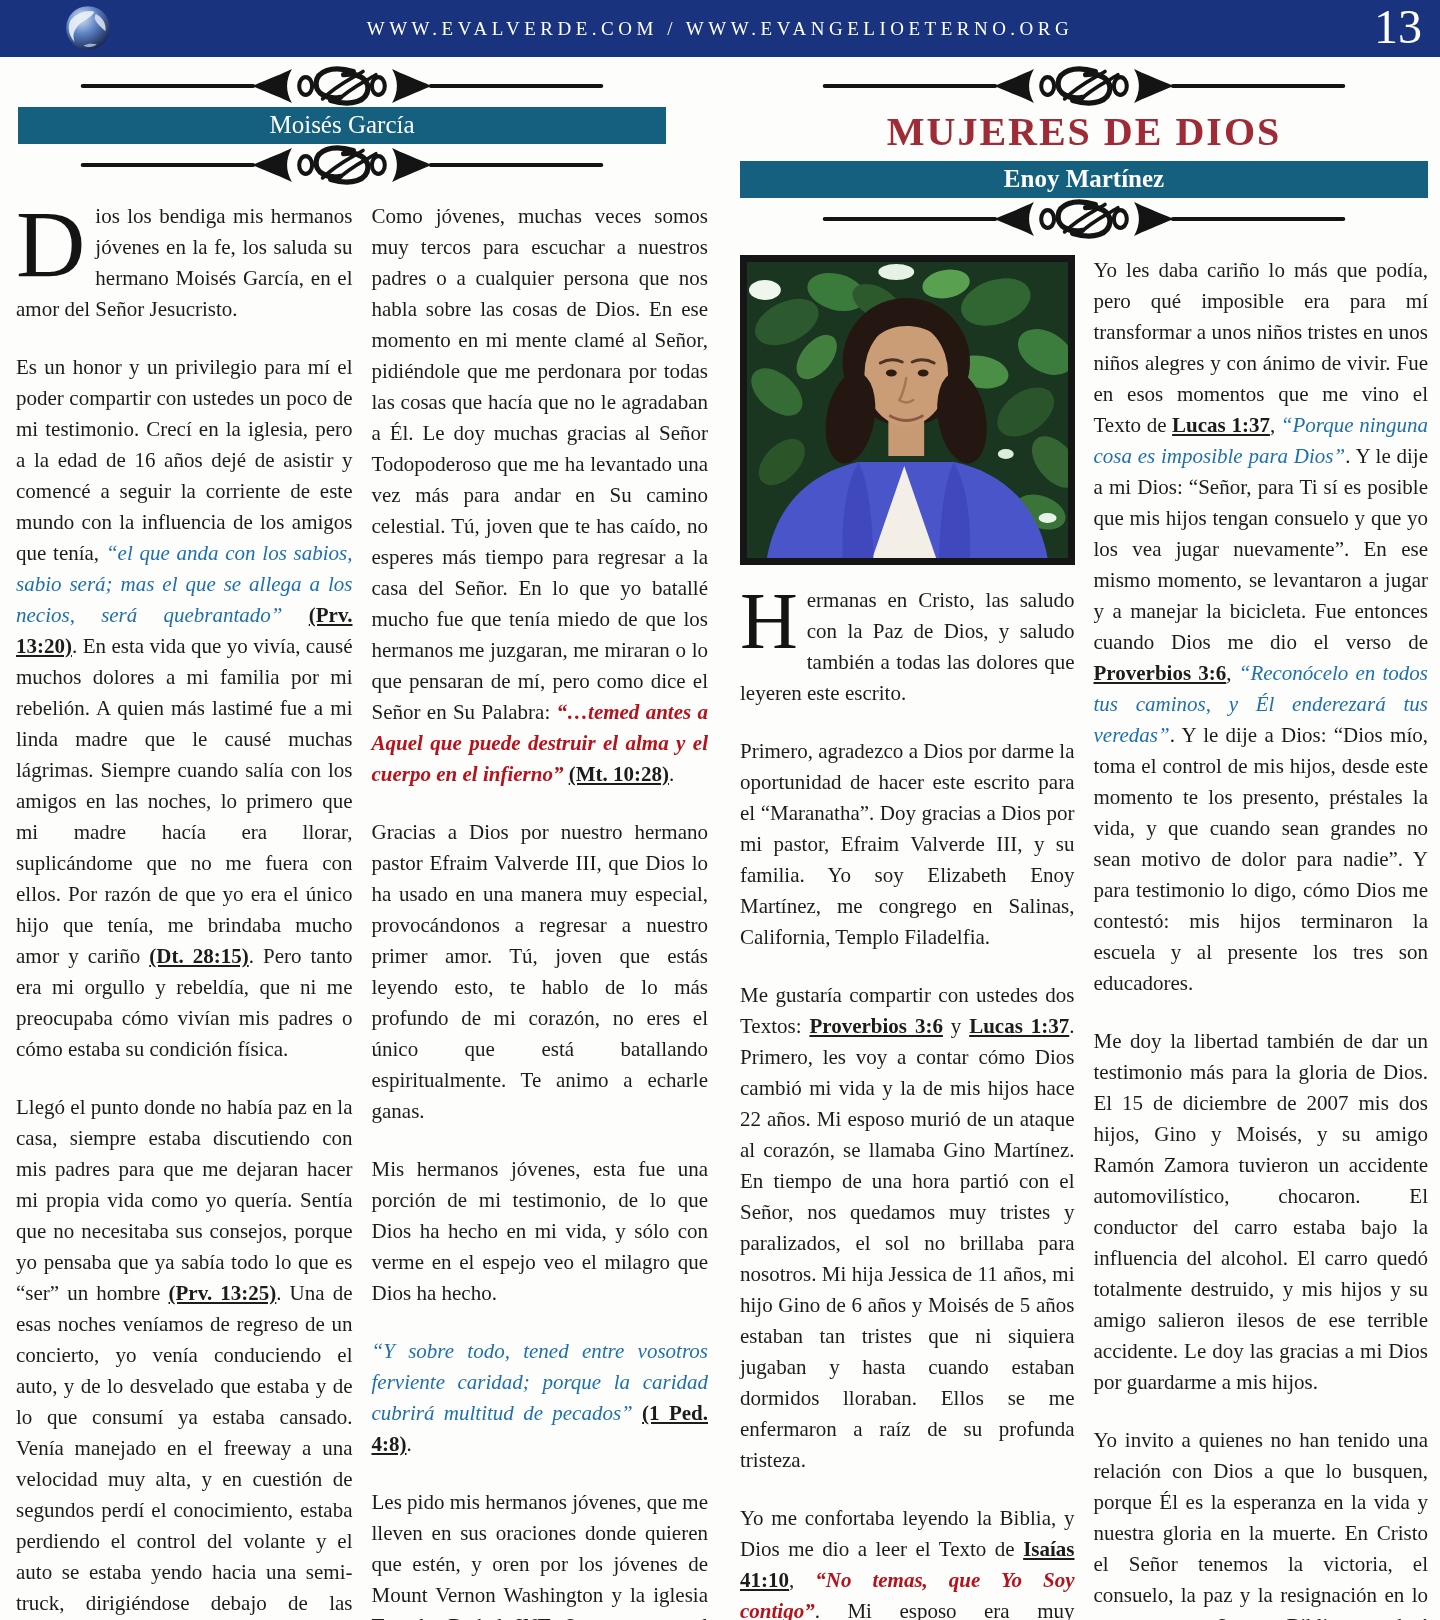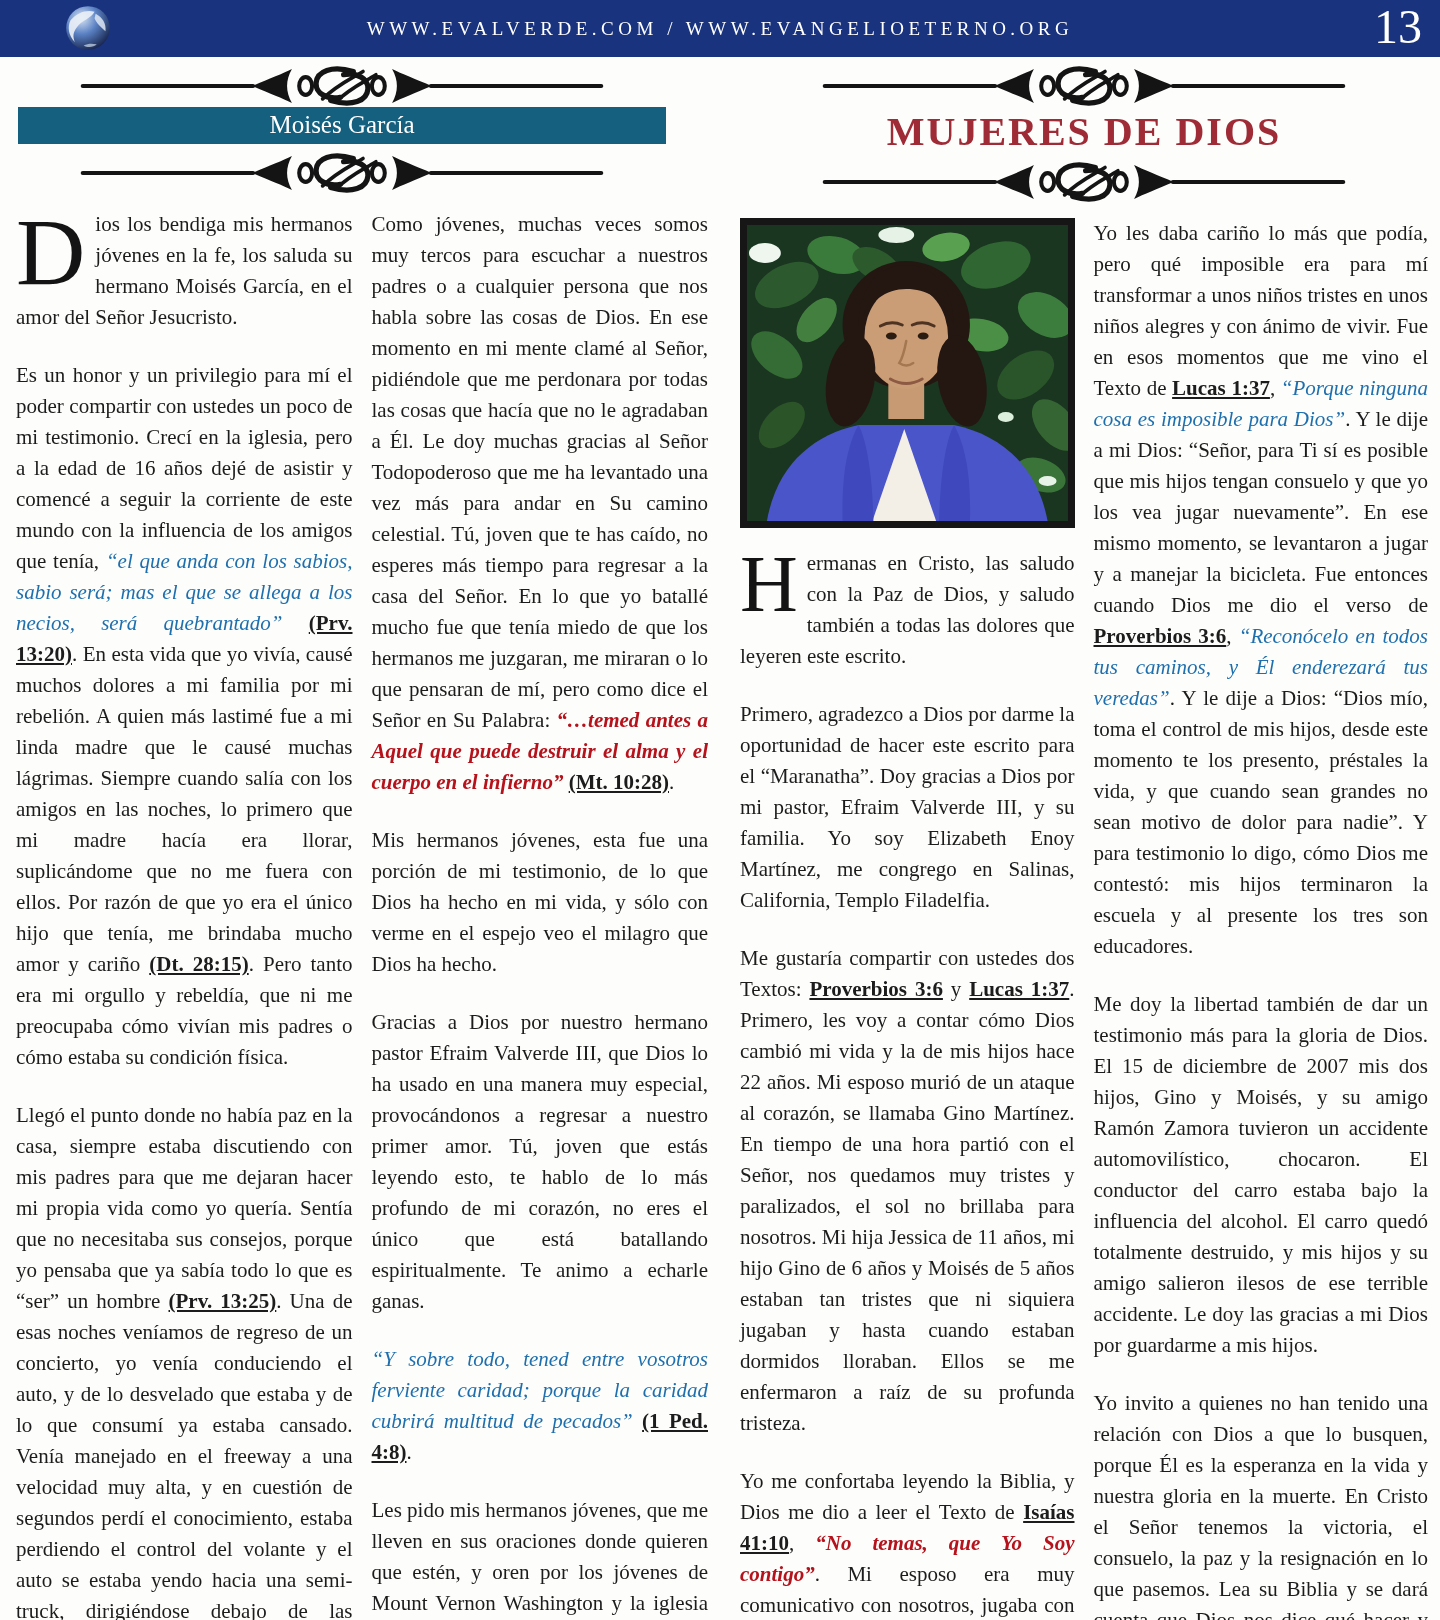--- a/index.html
+++ b/index.html
@@ -18,21 +18,21 @@
   .half.left{left:16px;width:692px;}
   .half.right{left:740px;width:688px;}
   .header-block{margin:0 auto;text-align:center;}
   .half.left .header-block{width:648px;margin-left:2px;}
   .half.right .header-block{width:688px;font-weight:bold;}
   .orn{display:block;width:100%;height:42px;}
   .section-title{color:var(--title-red,#9e2b36);font-size:40px;letter-spacing:2px;
                  margin:4px 0 8px 0;line-height:42px;white-space:nowrap;}
   .section-title.heavy{font-weight:700;}
   .author-bar{background:var(--teal,#15607f);color:#fff;font-size:25px;height:37px;
-              line-height:36px;margin-bottom:8px;}
+              line-height:36px;}
 
   
   .cols{display:flex;gap:19px;margin-top:15px;}
   .col{flex:1;min-width:0;font-size:21px;line-height:31px;text-align:justify;color:#1c1c1c;}
   .para{margin:0 0 27px 0;}
   .para:last-child{margin-bottom:0;}
   .dropcap{float:left;font-size:96px;line-height:76px;padding:6px 10px 0 0;color:#141414;}
   .dc-small .dropcap{font-size:80px;line-height:62px;padding:5px 9px 0 0;}
   .run-n{}
   .run-b{font-weight:700;text-decoration:underline;}
@@ -96,34 +96,35 @@
         </svg>
     </div>
     <div class="cols">
       <div class="col">
           <p class="para"><span class="dropcap">D</span><span class="run-n">ios los bendiga mis hermanos jóvenes en la fe, los saluda su hermano Moisés García, en el amor del Señor Jesucristo.</span></p>
           <p class="para"><span class="run-n">Es un honor y un privilegio para mí el poder compartir con ustedes un poco de mi testimonio. Crecí en la iglesia, pero a la edad de 16 años dejé de asistir y comencé a seguir la corriente de este mundo con la influencia de los amigos que tenía, </span><span class="run-bi">“el que anda con los sabios, sabio será; mas el que se allega a los necios, será quebrantado”</span><span class="run-n"> </span><span class="run-b">(Prv. 13:20)</span><span class="run-n">. En esta vida que yo vivía, causé muchos dolores a mi familia por mi rebelión. A quien más lastimé fue a mi linda madre que le causé muchas lágrimas. Siempre cuando salía con los amigos en las noches, lo primero que mi madre hacía era llorar, suplicándome que no me fuera con ellos. Por razón de que yo era el único hijo que tenía, me brindaba mucho amor y cariño </span><span class="run-b">(Dt. 28:15)</span><span class="run-n">. Pero tanto era mi orgullo y rebeldía, que ni me preocupaba cómo vivían mis padres o cómo estaba su condición física.</span></p>
           <p class="para"><span class="run-n">Llegó el punto donde no había paz en la casa, siempre estaba discutiendo con mis padres para que me dejaran hacer mi propia vida como yo quería. Sentía que no necesitaba sus consejos, porque yo pensaba que ya sabía todo lo que es “ser” un hombre </span><span class="run-b">(Prv. 13:25)</span><span class="run-n">. Una de esas noches veníamos de regreso de un concierto, yo venía conduciendo el auto, y de lo desvelado que estaba y de lo que consumí ya estaba cansado. Venía manejado en el freeway a una velocidad muy alta, y en cuestión de segundos perdí el conocimiento, estaba perdiendo el control del volante y el auto se estaba yendo hacia una semi-truck, dirigiéndose debajo de las llantas. Si eso hubiera pasado yo no estuviera escribiendo este breve testimonio. Pero por la Gracia del Señor y Su grande misericordia no pasó nada conmigo </span></p>
         </div>
       <div class="col">
           <p class="para"><span class="run-n">Como jóvenes, muchas veces somos muy tercos para escuchar a nuestros padres o a cualquier persona que nos habla sobre las cosas de Dios. En ese momento en mi mente clamé al Señor, pidiéndole que me perdonara por todas las cosas que hacía que no le agradaban a Él. Le doy muchas gracias al Señor Todopoderoso que me ha levantado una vez más para andar en Su camino celestial. Tú, joven que te has caído, no esperes más tiempo para regresar a la casa del Señor. En lo que yo batallé mucho fue que tenía miedo de que los hermanos me juzgaran, me miraran o lo que pensaran de mí, pero como dice el Señor en Su Palabra: </span><span class="run-ri">“…temed antes a Aquel que puede destruir el alma y el cuerpo en el infierno”</span><span class="run-n"> </span><span class="run-b">(Mt. 10:28)</span><span class="run-n">.</span></p>
+          <p class="para"><span class="run-n">Gracias a Dios por nuestro hermano pastor Efraim Valverde III, que Dios lo ha usado en una manera muy especial, provocándonos a regresar a nuestro primer amor. Tú, joven que estás leyendo esto, te hablo de lo más profundo de mi corazón, no eres el único que está batallando espiritualmente. Te animo a echarle ganas.</span></p>
           <p class="para"><span class="run-n">Mis hermanos jóvenes, esta fue una porción de mi testimonio, de lo que Dios ha hecho en mi vida, y sólo con verme en el espejo veo el milagro que Dios ha hecho.</span></p>
-          <p class="para"><span class="run-n">Gracias a Dios por nuestro hermano pastor Efraim Valverde III, que Dios lo ha usado en una manera muy especial, provocándonos a regresar a nuestro primer amor. Tú, joven que estás leyendo esto, te hablo de lo más profundo de mi corazón, no eres el único que está batallando espiritualmente. Te animo a echarle ganas.</span></p>
           <p class="para"><span class="run-bi">“Y sobre todo, tened entre vosotros ferviente caridad; porque la caridad cubrirá multitud de pecados”</span><span class="run-n"> </span><span class="run-b">(1 Ped. 4:8)</span><span class="run-n">.</span></p>
           <p class="para"><span class="run-n">Les pido mis hermanos jóvenes, que me lleven en sus oraciones donde quieren que estén, y oren por los jóvenes de Mount Vernon Washington y la iglesia Templo Bethel INT. Los amo en el amor del Señor Jesús.</span></p>
         </div>
     </div>
   </div>
 
   <div class="half right">
     <div class="header-block">
       <svg class="orn">
           <use href="#orn-flourish"></use>
         </svg>
       <div class="section-title">MUJERES DE DIOS</div>
+      <div class="author-bar">Enoy Martínez</div>
       <svg class="orn">
           <use href="#orn-flourish"></use>
         </svg>
     </div>
     <div class="cols">
       <div class="col">
         <div class="photo-frame">
           <svg viewBox="0 0 322 296" preserveAspectRatio="none">
             <rect x="0" y="0" width="322" height="296" fill="#1a3520"></rect>
             <g>

